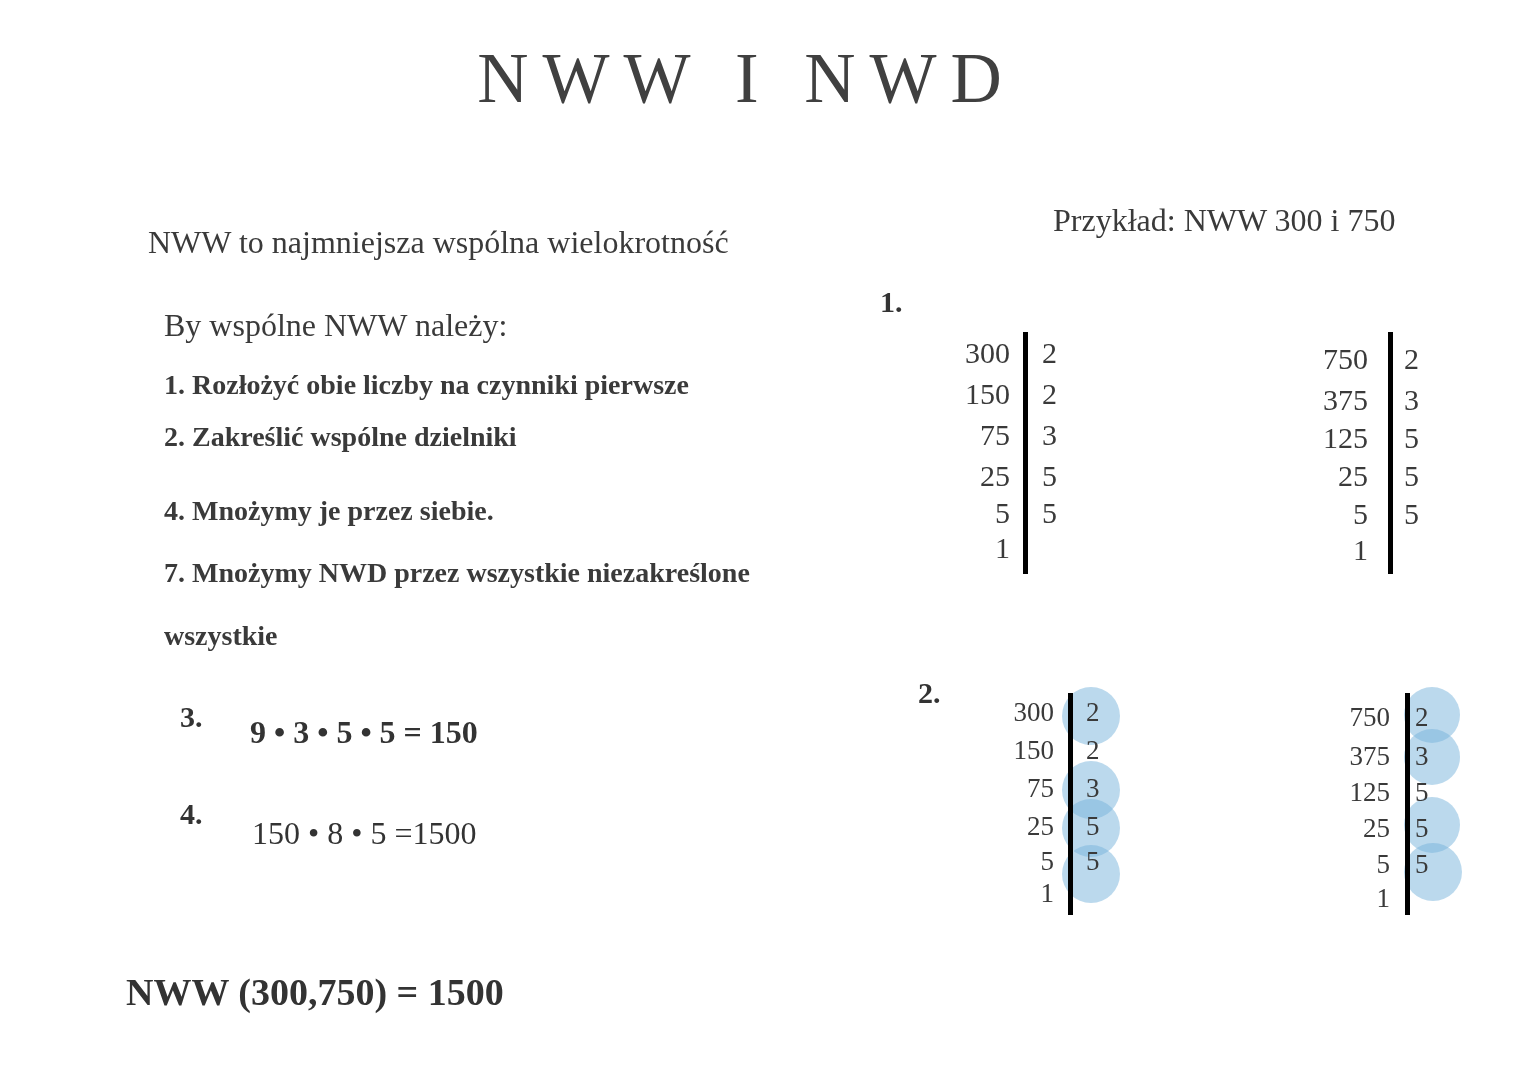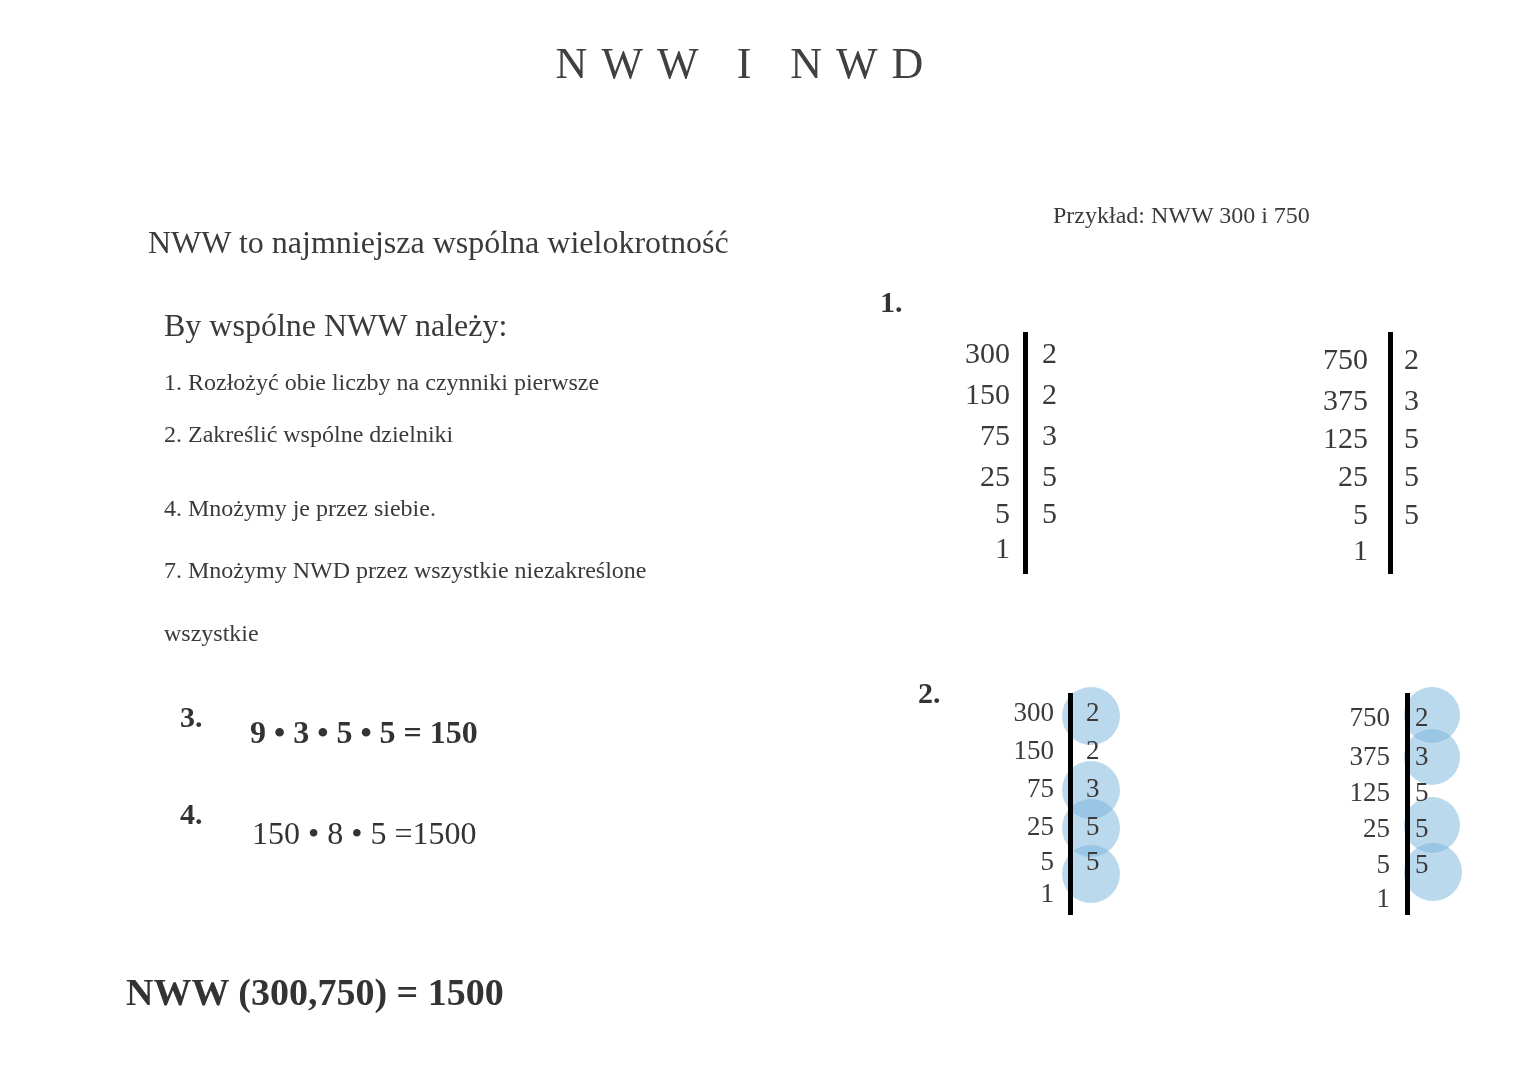--- a/index.html
+++ b/index.html
@@ -4,30 +4,30 @@
   <style>
     html, body { margin: 0; padding: 0; background: #ffffff; }
     body {
       width: 1519px; height: 1080px; position: relative; overflow: hidden;
       font-family: "Liberation Serif", "DejaVu Serif", serif;
       color: #3a3a3a;
     }
     .abs { position: absolute; white-space: nowrap; }
     .title {
       left: 0; width: 1493px; top: 38px; text-align: center;
-      font-size: 44px; letter-spacing: 14px; color: #404040;
+      font-size: 71px; letter-spacing: 14px; color: #404040;
     }
     .definition { left: 100px; top: 224px; font-size: 32px; margin-left: 48px; }
     .intro { left: 164px; top: 307px; font-size: 32px; }
-    .step { left: 164px; font-size: 24px; }
+    .step { left: 164px; font-size: 28px; font-weight: bold; }
     .calc-num { font-size: 30px; font-weight: bold; color: #333; }
     .calc-expr { font-size: 32px; color: #333; }
     .calc-expr.bold { font-weight: bold; }
     .result { left: 126px; top: 970px; font-size: 38px; font-weight: bold; color: #333; }
-    .example-title { left: 1053px; top: 202px; font-size: 24px; }
+    .example-title { left: 1053px; top: 202px; font-size: 32px; }
     .ex-num { font-size: 30px; font-weight: bold; color: #333; }
 
     .fact { position: absolute; }
     .fact .bar { position: absolute; background: #000; width: 5px; }
     .fact .left { position: absolute; text-align: right; color: #3a3a3a; }
     .fact .right { position: absolute; text-align: left; color: #3a3a3a; }
     .circle {
       position: absolute; border-radius: 50%;
       background: rgba(120, 180, 220, 0.5);
       width: 50px; height: 50px;

